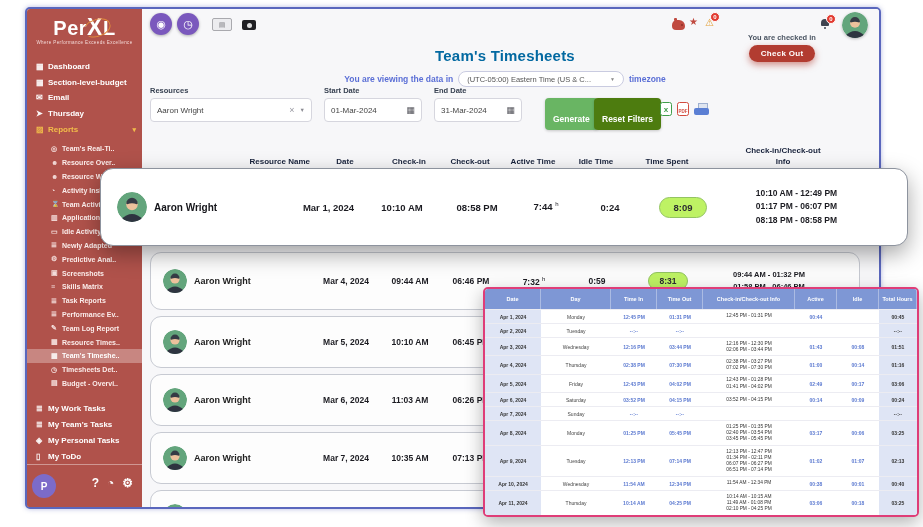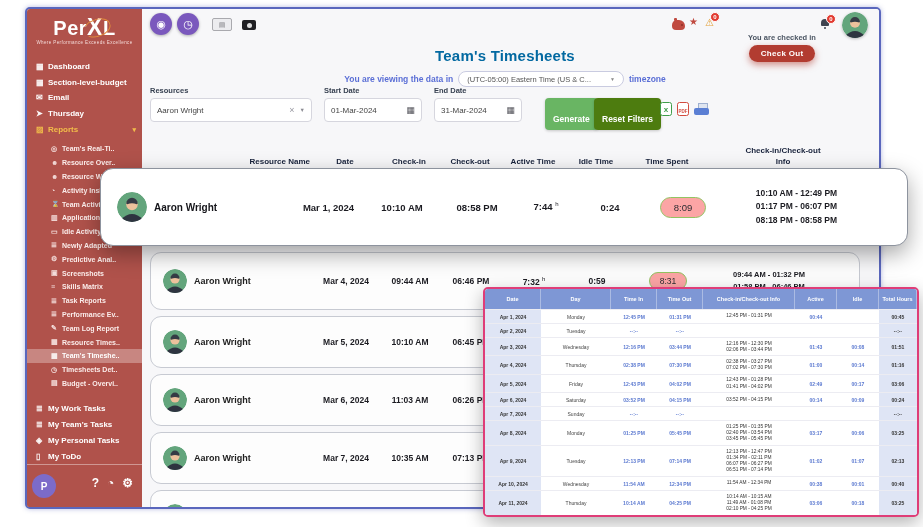--- a/index.html
+++ b/index.html
@@ -102,22 +102,22 @@
   .t-body { position:absolute; top:243px; left:8px; width:710px; display:flex; flex-direction:column; gap:6px; }
   .row-card { background:#fdfdfd; border:1px solid #c7cad2; border-radius:11px; height:52px;
     display:grid; grid-template-columns:160px 70px 58px 64px 62px 64px 78px 1fr;
     align-items:center; text-align:center; font-size:8.5px; color:#222; cursor:pointer; }
   .t-body .row-card:first-of-type { height:58px; }
   .row-name { display:flex; align-items:center; gap:7px; padding-left:12px; text-align:left; font-weight:bold; font-size:9px; }
   .row-av { width:24px; height:24px; border-radius:50%; overflow:hidden; flex:none; }
   .cellv { font-weight:bold; color:#1c1c22; }
   .cellv sup { font-size:6px; font-weight:normal; }
   .info-cell { font-size:7.5px; line-height:1.55; white-space:pre-line; padding-right:28px; font-weight:bold; color:#1c1c22; }
-  .pill { display:inline-block; border:1.5px solid #93c462; background:#fca5a5; border-radius:999px;
-    padding:3px 10px; font-weight:normal; font-size:8.5px; color:#2c2c31; }
+  .pill { display:inline-block; border:1.5px solid #93c462; background:#bef264; border-radius:999px;
+    padding:3px 10px; font-weight:bold; font-size:8.5px; color:#2c2c31; }
   .pill:empty { display:none; }
 
   
   .overlay-row { position:absolute; left:100px; top:168px; width:808px; height:78px; z-index:30;
     background:#fff; border:1px solid #8d939e; border-radius:13px; box-shadow:0 8px 22px rgba(0,0,0,.35);
     display:grid; grid-template-columns:190px 75px 72px 78px 60px 68px 78px 1fr;
     align-items:center; text-align:center; font-size:9.5px; color:#15151a; }
   .overlay-row .row-name { padding-left:16px; font-size:10px; }
   .overlay-row .row-av { width:30px; height:30px; }
   .overlay-row .info-cell { font-size:8.5px; padding-right:36px; }

